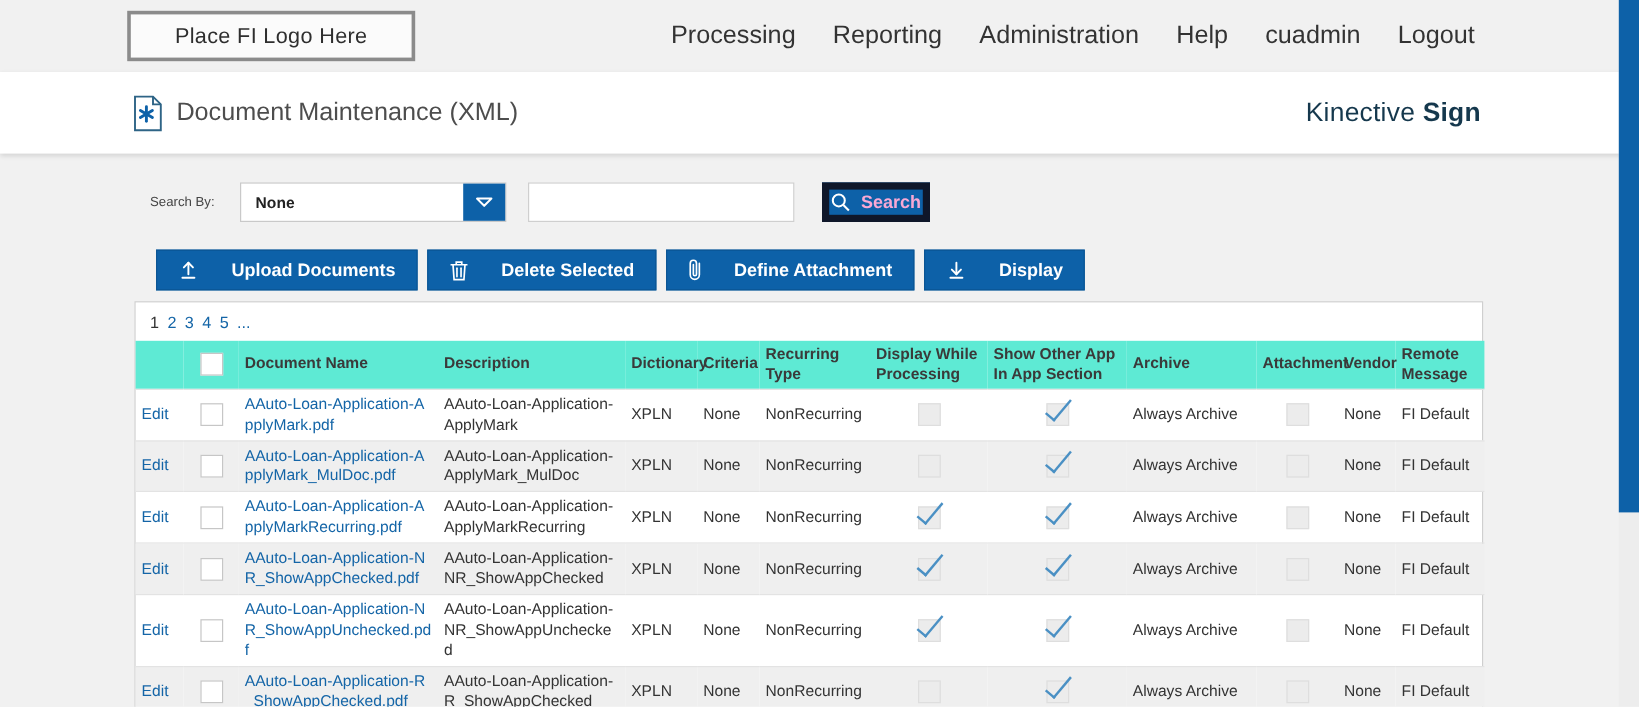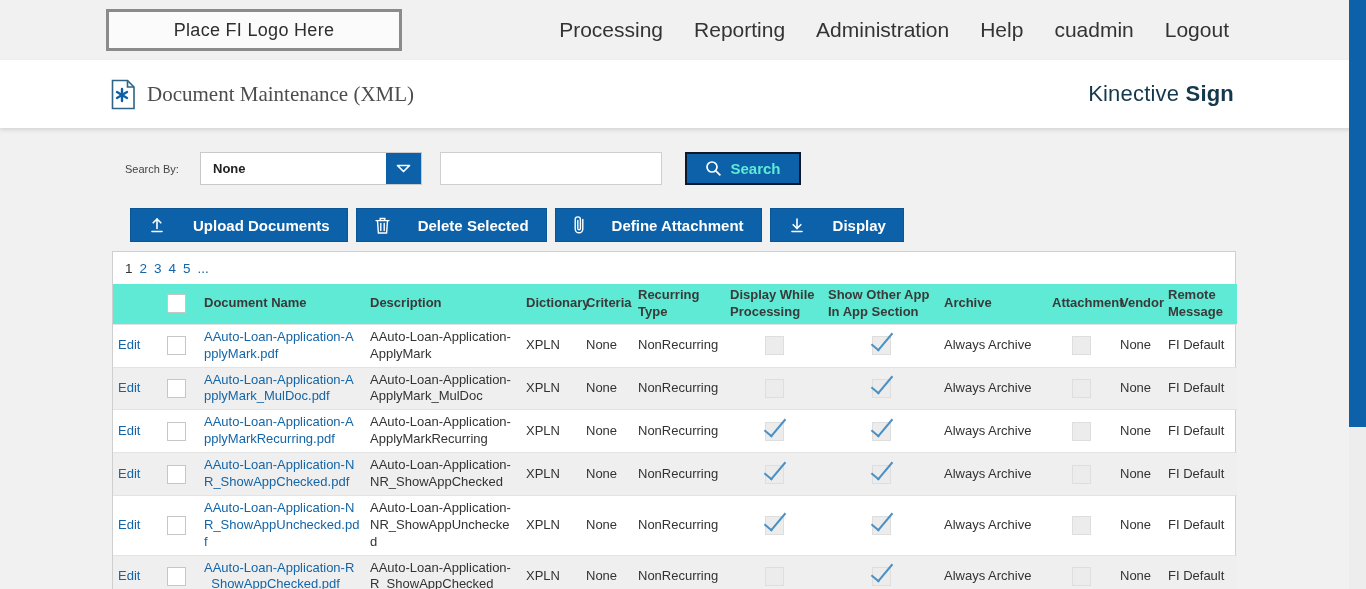--- a/index.html
+++ b/index.html
@@ -8,21 +8,21 @@
     font-family: "Liberation Sans", sans-serif;
     background: #f1f1f1;
     color: #333;
     position: relative;
   }
 
   
   .topbar { height: 60px; background: #f1f1f1; position: relative; }
   .logo-box {
     position: absolute; left: 106px; top: 9px;
-    width: 296px; height: 42px;
+    width: 240px; height: 42px;
     background: #fbfbfb; border: 3px solid #8b8b8b;
     display: flex; align-items: center; justify-content: center;
     font-size: 18px; color: #2e2e2e; letter-spacing: .3px;
   }
   .topnav {
     position: absolute; right: 137px; top: 0; height: 60px;
     display: flex; align-items: center; gap: 31px;
     font-size: 21px; color: #333;
   }
   .nav-item { cursor: pointer; white-space: nowrap; }
@@ -30,21 +30,21 @@
   
   .titlebar {
     height: 68px; background: #fff;
     box-shadow: 0 2px 4px rgba(0,0,0,.12);
     position: relative; z-index: 2;
   }
   .titlebar-inner {
     width: 1124px; margin-left: 110px; height: 100%;
     display: flex; align-items: center;
   }
-  .page-title { font-size: 21px; color: #4d4d4d; margin-left: 11px; font-family: Liberation Serif, serif; }
+  .page-title { font-size: 21px; color: #4d4d4d; margin-left: 11px; }
   .brand { margin-left: auto; font-size: 22px; color: #15384d; letter-spacing: .2px; }
   .brand .bold { font-weight: bold; }
 
   
   .search-row { margin: 24px 0 0 125px; display: flex; align-items: center; height: 33px; }
   .search-label { font-size: 11px; color: #444; width: 75px; }
   .select {
     width: 222px; height: 33px; background: #fff;
     border: 1px solid #c9c9c9; position: relative;
     display: flex; align-items: center; cursor: pointer;
@@ -53,22 +53,22 @@
   .select-arrow {
     position: absolute; right: 0; top: 0; width: 35px; height: 100%;
     background: #0d61a8; display: flex; align-items: center; justify-content: center;
   }
   .search-input {
     margin-left: 18px; width: 222px; height: 33px;
     border: 1px solid #cfcfcf; background: #fff;
     font-size: 13px; padding: 0 10px; font-family: inherit;
   }
   .search-btn {
-    margin-left: 23px; width: 116px; height: 33px;
-    background: #0d61a8; border: 2px solid #0f172a; color: #5eead4;
+    margin-left: 23px; width: 90px; height: 33px;
+    background: #0d61a8; border: 6px solid #0f172a; color: #f9a8d4;
     font-size: 15px; font-weight: bold; font-family: inherit;
     display: flex; align-items: center; justify-content: center; gap: 8px;
     cursor: pointer;
   }
 
   
   .toolbar { margin: 23px 0 0 130px; display: flex; gap: 8px; }
   .btn {
     height: 34px; background: #0d61a8; border: 1px solid #0b5594; color: #fff;
     font-size: 15px; font-weight: bold; font-family: inherit;

